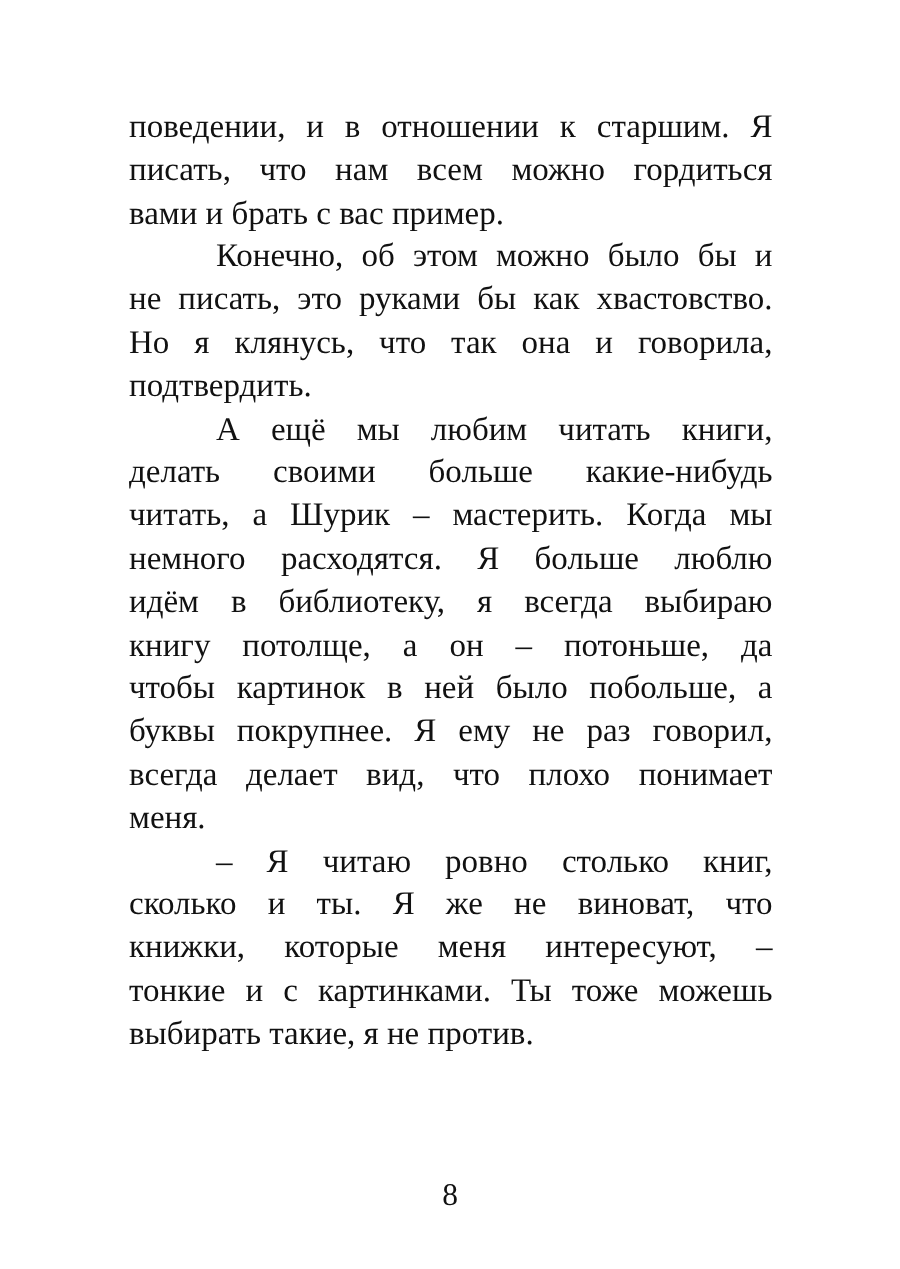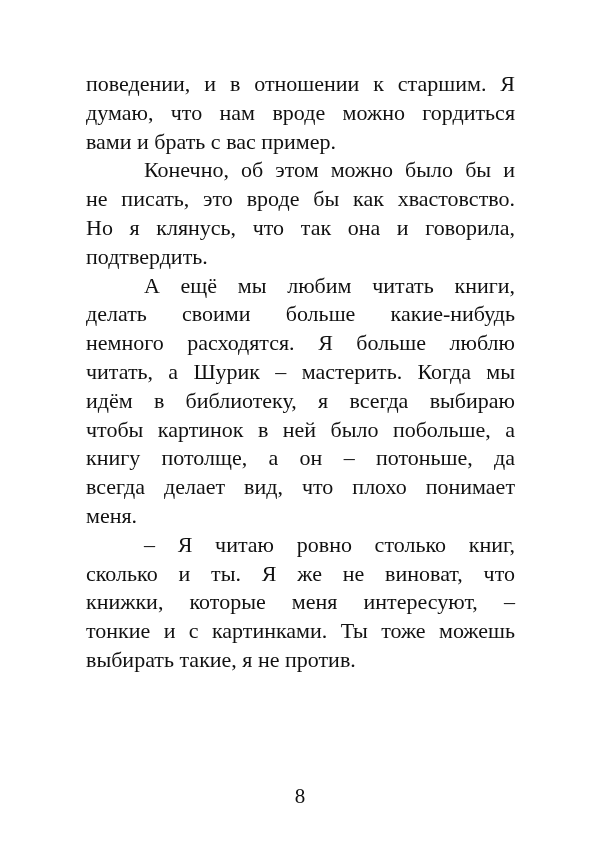--- a/index.html
+++ b/index.html
@@ -46,39 +46,40 @@
       line-height: 24px;
     }
   </style>
 </head>
 <body>
 
 <div class="page">
 
   <div>
     <span class="line">поведении, и в отношении к старшим. Я</span>
-    <span class="line">думаю, что нам вроде можно гордиться</span>
+    <span class="line">писать, что нам всем можно гордиться</span>
     <span class="line last">вами и брать с вас пример.</span>
   </div>
 
   <div>
     <span class="line indent">Конечно, об этом можно было бы и</span>
-    <span class="line">не писать, это вроде бы как хвастовство.</span>
+    <span class="line">не писать, это руками бы как хвастовство.</span>
     <span class="line">Но я клянусь, что так она и говорила,</span>
     <span class="line last">подтвердить.</span>
   </div>
 
   <div>
     <span class="line indent">А ещё мы любим читать книги,</span>
     <span class="line">делать своими больше какие-нибудь</span>
+    <span class="line">читать, а Шурик – мастерить. Когда мы</span>
     <span class="line">немного расходятся. Я больше люблю</span>
-    <span class="line">читать, а Шурик – мастерить. Когда мы</span>
     <span class="line">идём в библиотеку, я всегда выбираю</span>
+    <span class="line">книгу потолще, а он – потоньше, да</span>
     <span class="line">чтобы картинок в ней было побольше, а</span>
-    <span class="line">книгу потолще, а он – потоньше, да</span>
+    <span class="line">буквы покрупнее.  Я ему не раз говорил,</span>
     <span class="line">всегда делает вид, что плохо понимает</span>
     <span class="line last">меня.</span>
   </div>
 
   <div>
     <span class="line indent">– Я читаю ровно столько книг,</span>
     <span class="line">сколько и ты. Я же не виноват, что</span>
     <span class="line">книжки, которые меня интересуют, –</span>
     <span class="line">тонкие и с картинками. Ты тоже можешь</span>
     <span class="line last">выбирать такие, я не против.</span>

